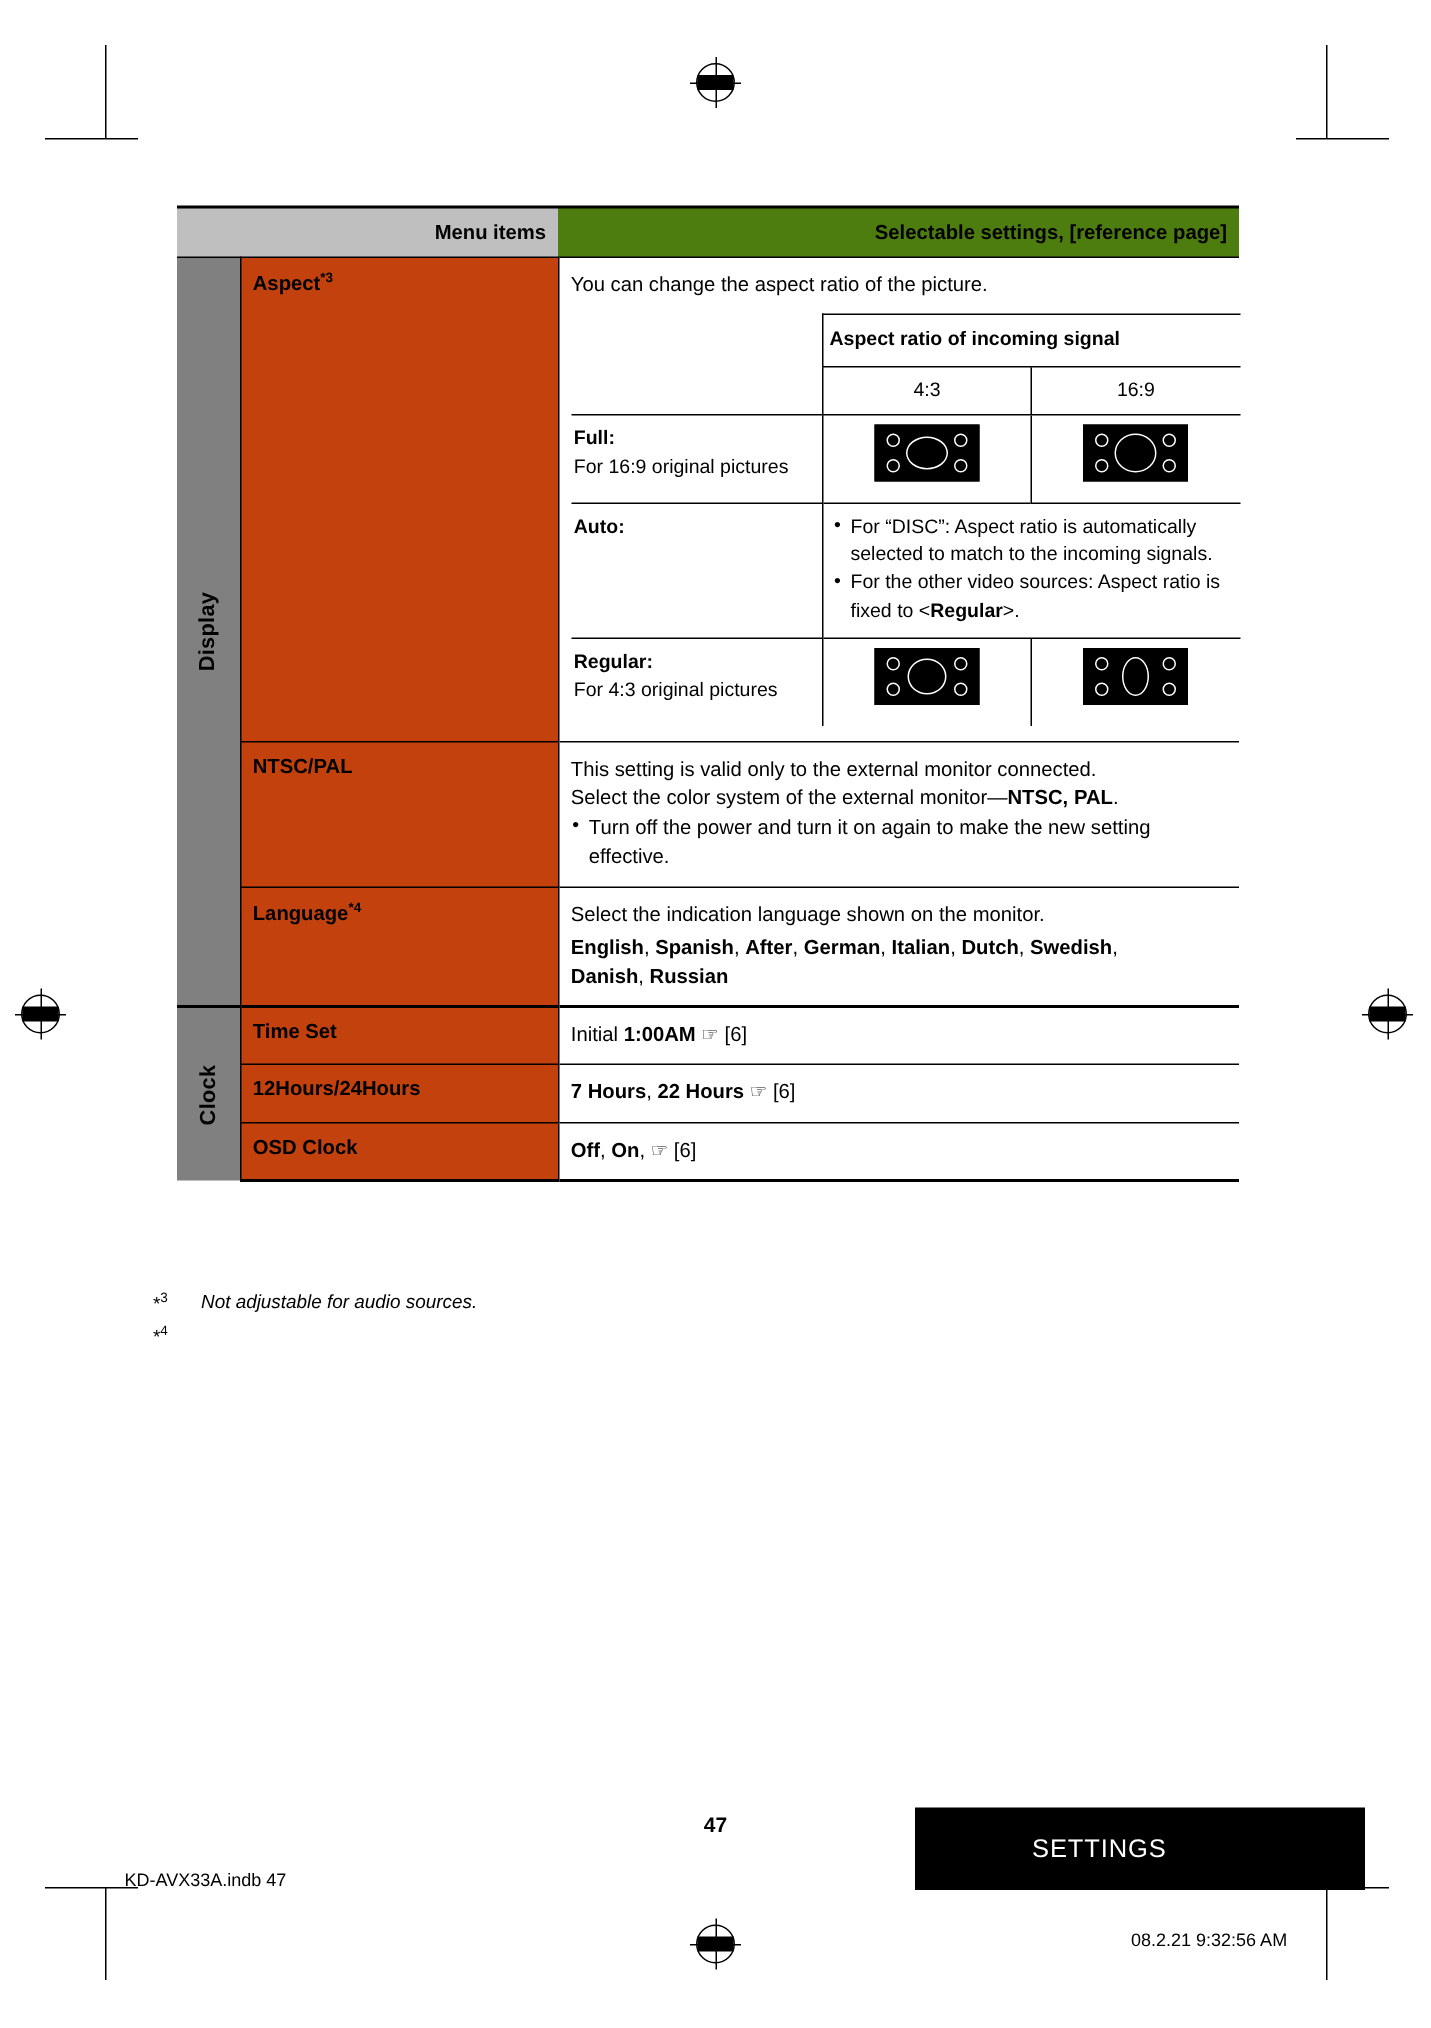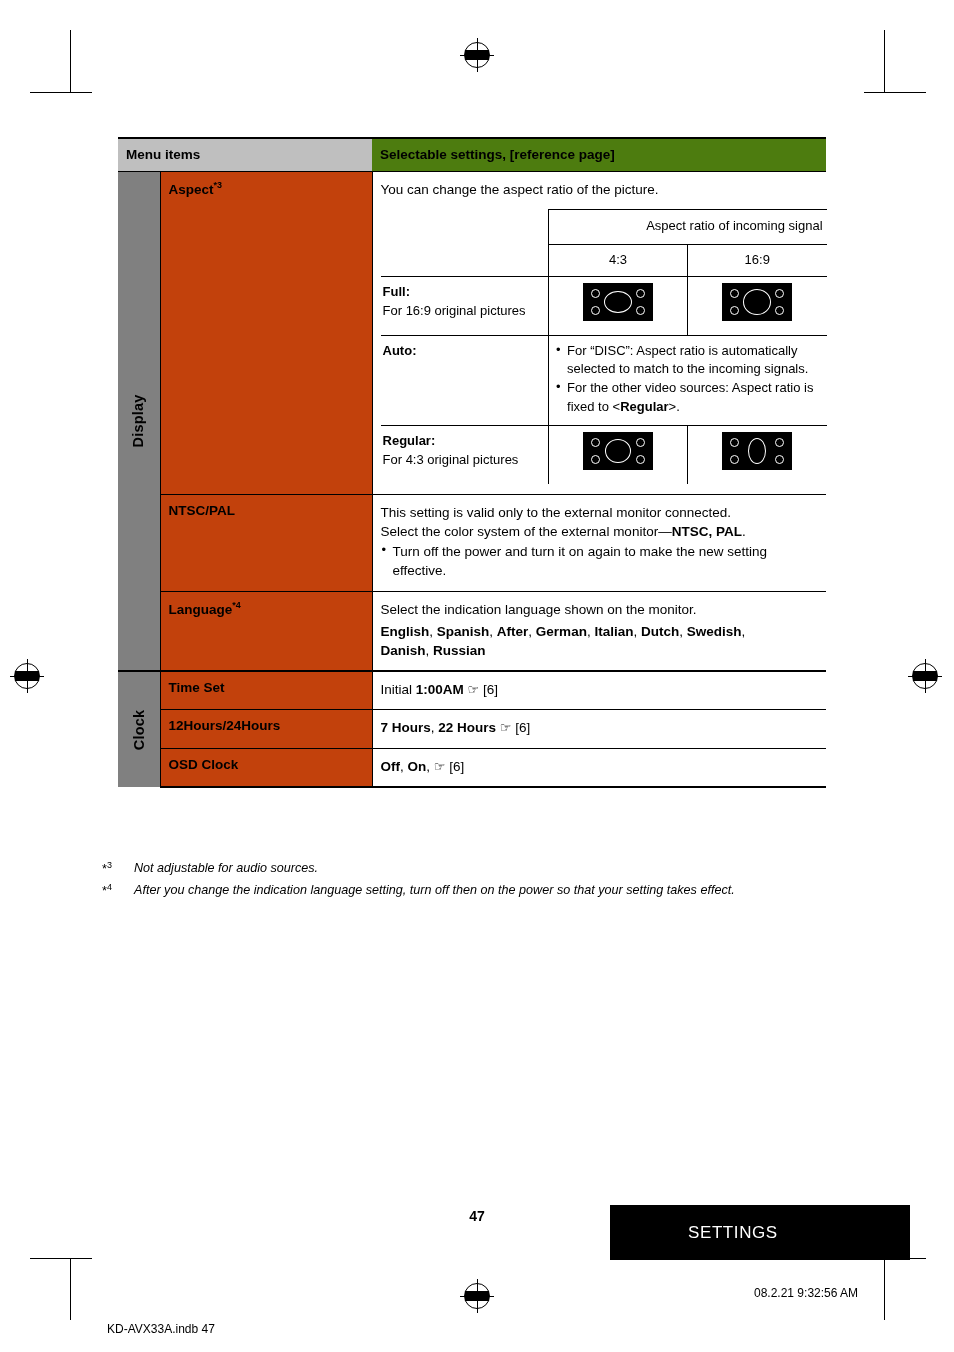--- a/index.html
+++ b/index.html
@@ -93,20 +93,21 @@
     font-size: 13.5px;
     line-height: 1.42;
   }
   .hdrrow td {
     border-top: 2.2px solid #000;
     border-bottom: 1.1px solid #000;
     font-weight: bold;
     font-size: 13.5px;
     padding: 8px 8px 9px 8px !important;
     background: #bfbfbf;
+    text-align: right;
   }
   .hdrrow td.hdr-settings { background: #4d7c0f; }
   .rowline td { border-top: 1.1px solid #000; }
   .thickline td { border-top: 2.2px solid #000; }
   .bottomline td { border-bottom: 2.2px solid #000; }
 
   sup.fn {
     font-size: 9px;
     vertical-align: super;
     font-weight: bold;
@@ -122,22 +123,22 @@
     margin-top: 10px;
     table-layout: fixed;
   }
   table.aspect td {
     vertical-align: top;
     padding: 6px 6px 8px 6px;
     font-size: 13px;
     line-height: 1.42;
   }
   .asp-hdr {
-    text-align: right;
-    font-weight: normal;
+    text-align: left;
+    font-weight: bold;
     border-top: 1.1px solid #000;
     border-bottom: 1.1px solid #000;
     border-left: 1.1px solid #000;
     padding: 7px 4px 8px 4px !important;
   }
   .asp-sub {
     text-align: center;
     font-weight: normal;
     border-bottom: 1.1px solid #000;
     border-left: 1.1px solid #000;
@@ -242,23 +243,22 @@
     display: flex;
     align-items: center;
     padding-left: 78px;
     box-sizing: border-box;
     font-size: 17px;
     letter-spacing: 0.6px;
   }
   .foot-left {
     position: absolute;
     left: 83px;
-    top: 1322px;
+    top: 1246px;
     font-size: 12px;
-    margin-left: 24px;
   }
   .foot-right {
     position: absolute;
     left: 754px;
     top: 1286px;
     font-size: 12px;
   }
   .hand { font-size: 13px; }
 </style>
 </head>
@@ -456,21 +456,20 @@
     </table>
 </div>
 
 <div class="footnotes">
   <div class="fnrow">
     <div class="fnmark">*<sup>3</sup></div>
     <div>Not adjustable for audio sources.</div>
   </div>
   <div class="fnrow">
     <div class="fnmark">*<sup>4</sup></div>
-    <div>After you change the indication language setting, turn off then on the power so that your setting takes effect.</div>
   </div>
 </div>
 
 <div class="pageno">47</div>
 <div class="settings-banner">
   <span>SETTINGS</span>
 </div>
 <div class="foot-left">KD-AVX33A.indb   47</div>
 <div class="foot-right">08.2.21   9:32:56 AM</div>
 

